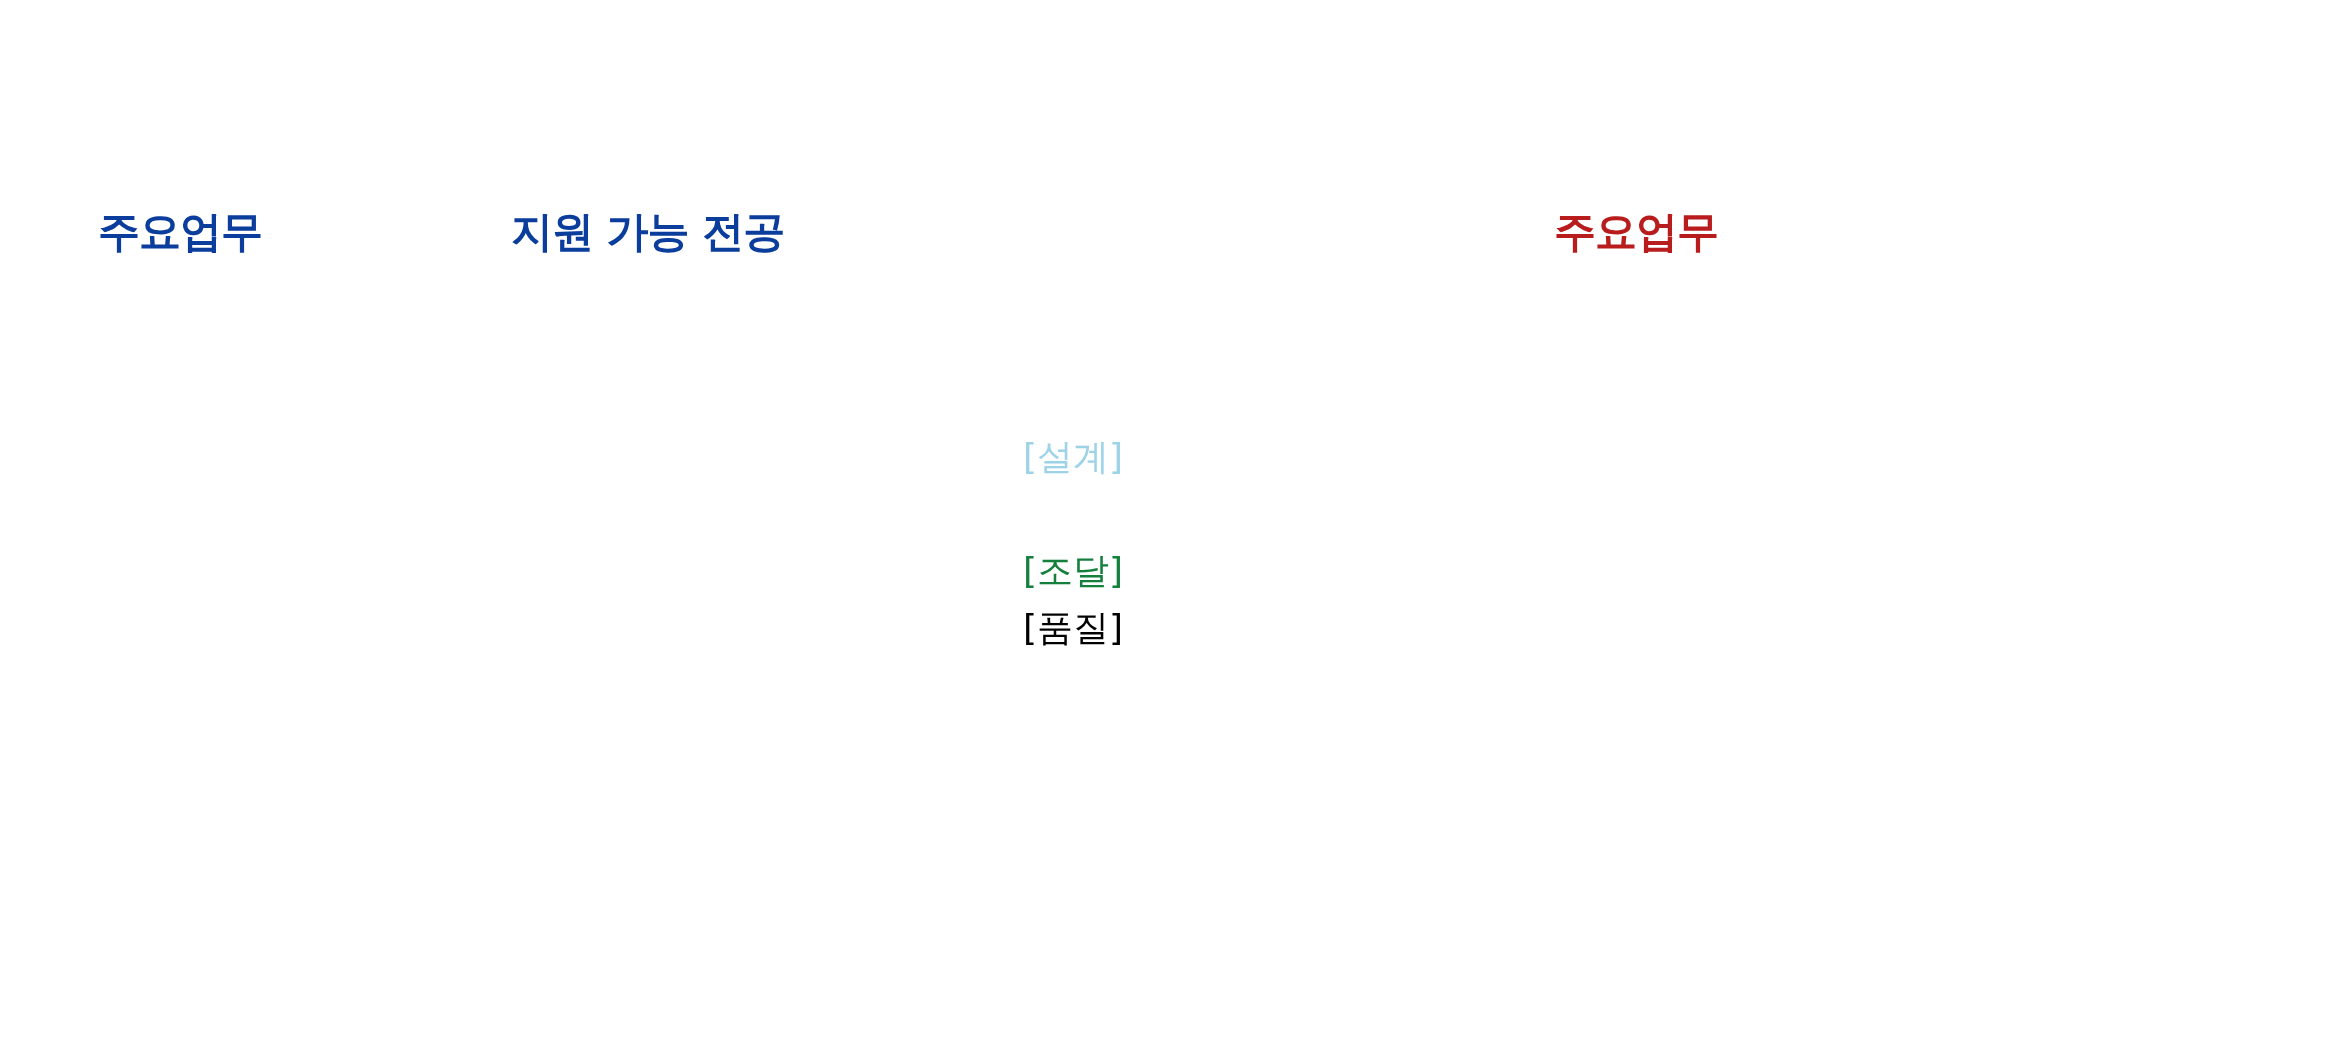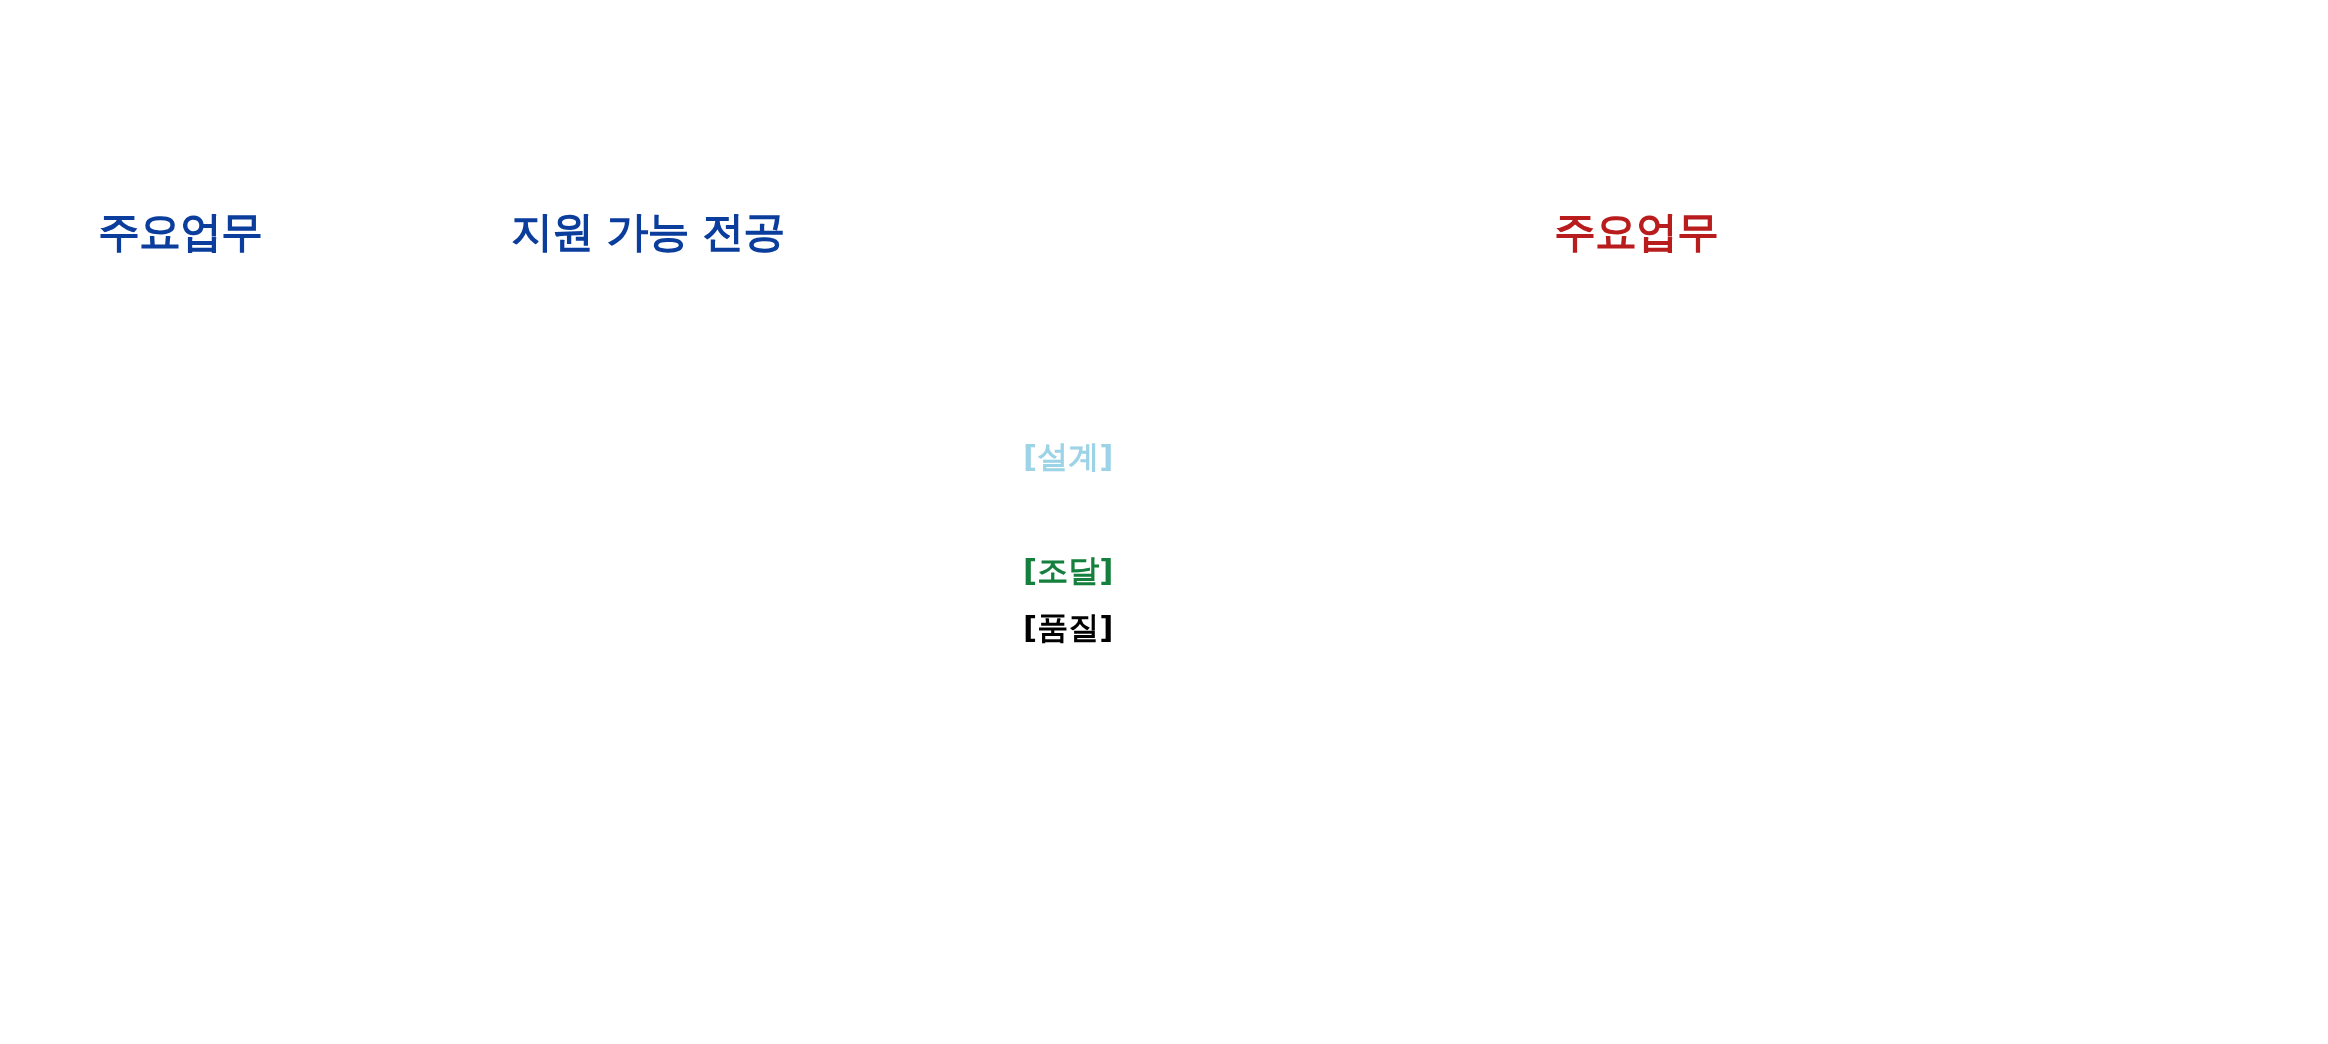--- a/index.html
+++ b/index.html
@@ -29,25 +29,25 @@
 
     .duties {
       position: absolute;
       left: 1023px;
       top: 428px;
       margin: 0;
       padding: 0;
       list-style: none;
     }
     .duty-line {
-      font-size: 31px;
+      font-size: 36px;
       line-height: 57px;
       height: 57px;
       white-space: nowrap;
-      font-weight: bold;
+      font-weight: normal;
     }
   </style>
 </head>
 <body style="background: rgb(255, 255, 255);">
 
 <div>
   <div class="header" id="hdr-category" style="color: rgb(10, 61, 156);">주요업무</div>
   <div class="header" id="hdr-major" style="color: rgb(10, 61, 156);">지원 가능 전공</div>
   <div class="header" id="hdr-duties" style="color: #b91c1c;">주요업무</div>
 

